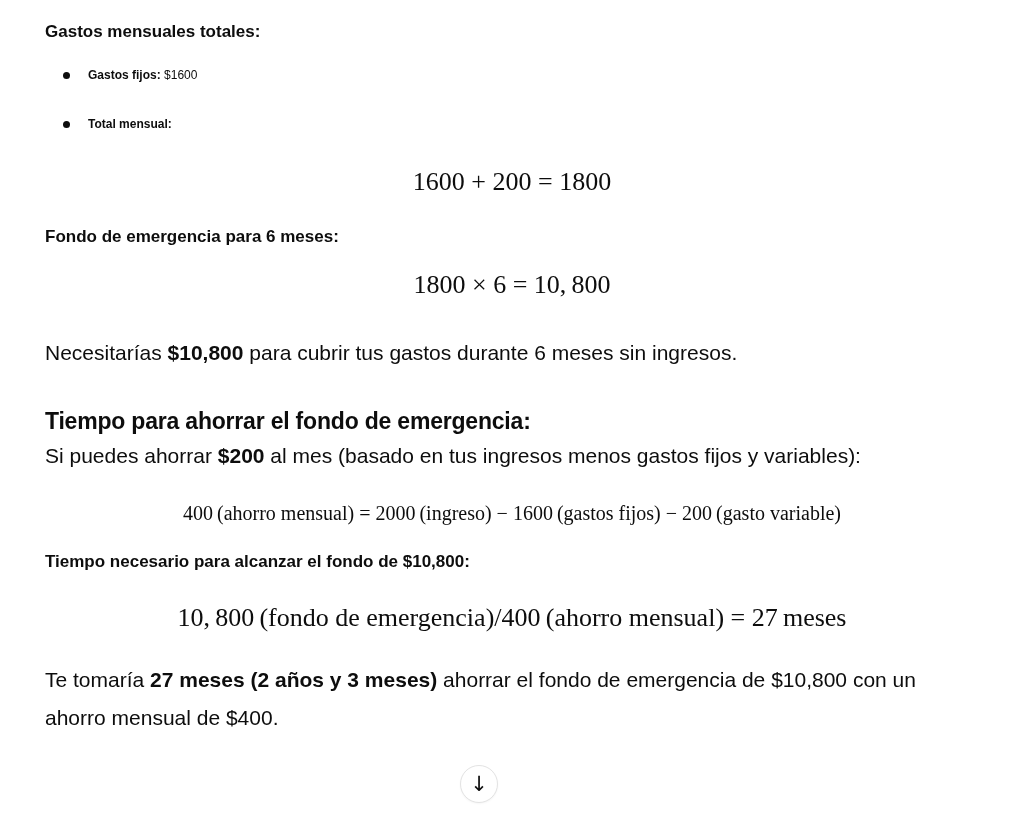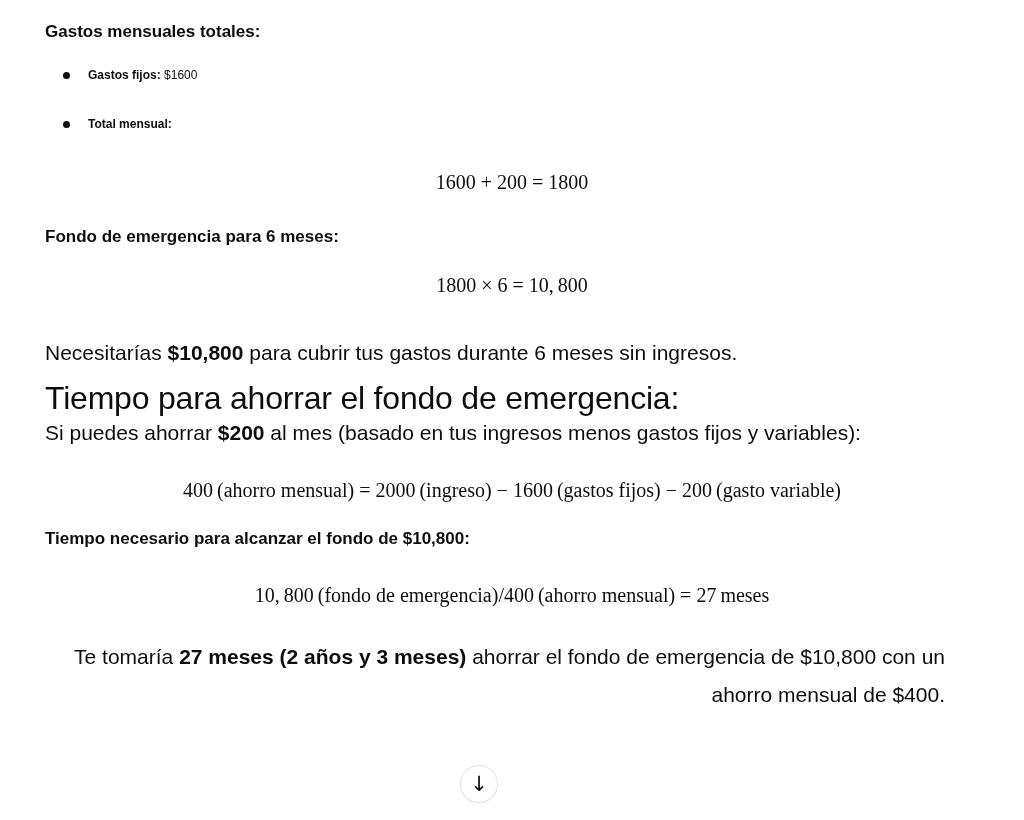--- a/index.html
+++ b/index.html
@@ -48,42 +48,42 @@
   .bullet-dot {
     flex: 0 0 auto;
     width: 7px;
     height: 7px;
     border-radius: 50%;
     background: #0d0d0d;
     margin: 10px 18px 0 18px;
   }
   .equation {
     font-family: "Liberation Serif", "DejaVu Serif", serif;
-    font-size: 20px;
+    font-size: 26px;
     line-height: 36px;
     text-align: center;
     white-space: nowrap;
     font-weight: 400;
   }
   #eq-total    { margin-top: 27px; }
   #p-fondo     { margin-top: 24px; }
   #eq-fondo    { margin-top: 17px; }
   #p-necesitas { margin-top: 37px; }
   h2.section-heading {
-    margin-top: 15px;
-    font-size: 32px;
+    margin-top: 38px;
+    font-size: 23px;
     line-height: 34px;
-    font-weight: 400;
+    font-weight: 700;
     letter-spacing: -0.2px;
   }
   #p-sipuedes  { margin-top: 5px; }
   #eq-ahorro   { margin-top: 26px; font-size: 20px; }
   #p-tiempo    { margin-top: 18px; }
   #eq-meses    { margin-top: 25px; }
-  #p-resumen   { margin-top: 25px; line-height: 38px; max-width: 900px; text-align: right; }
+  #p-resumen   { margin-top: 25px; line-height: 38px; max-width: 900px; }
   .scroll-btn {
     position: absolute;
     left: 460px;
     top: 765px;
     width: 38px;
     height: 38px;
     border-radius: 50%;
     background: #ffffff;
     border: 1px solid #e3e3e3;
     box-shadow: 0 1px 2px rgba(0,0,0,0.04);

